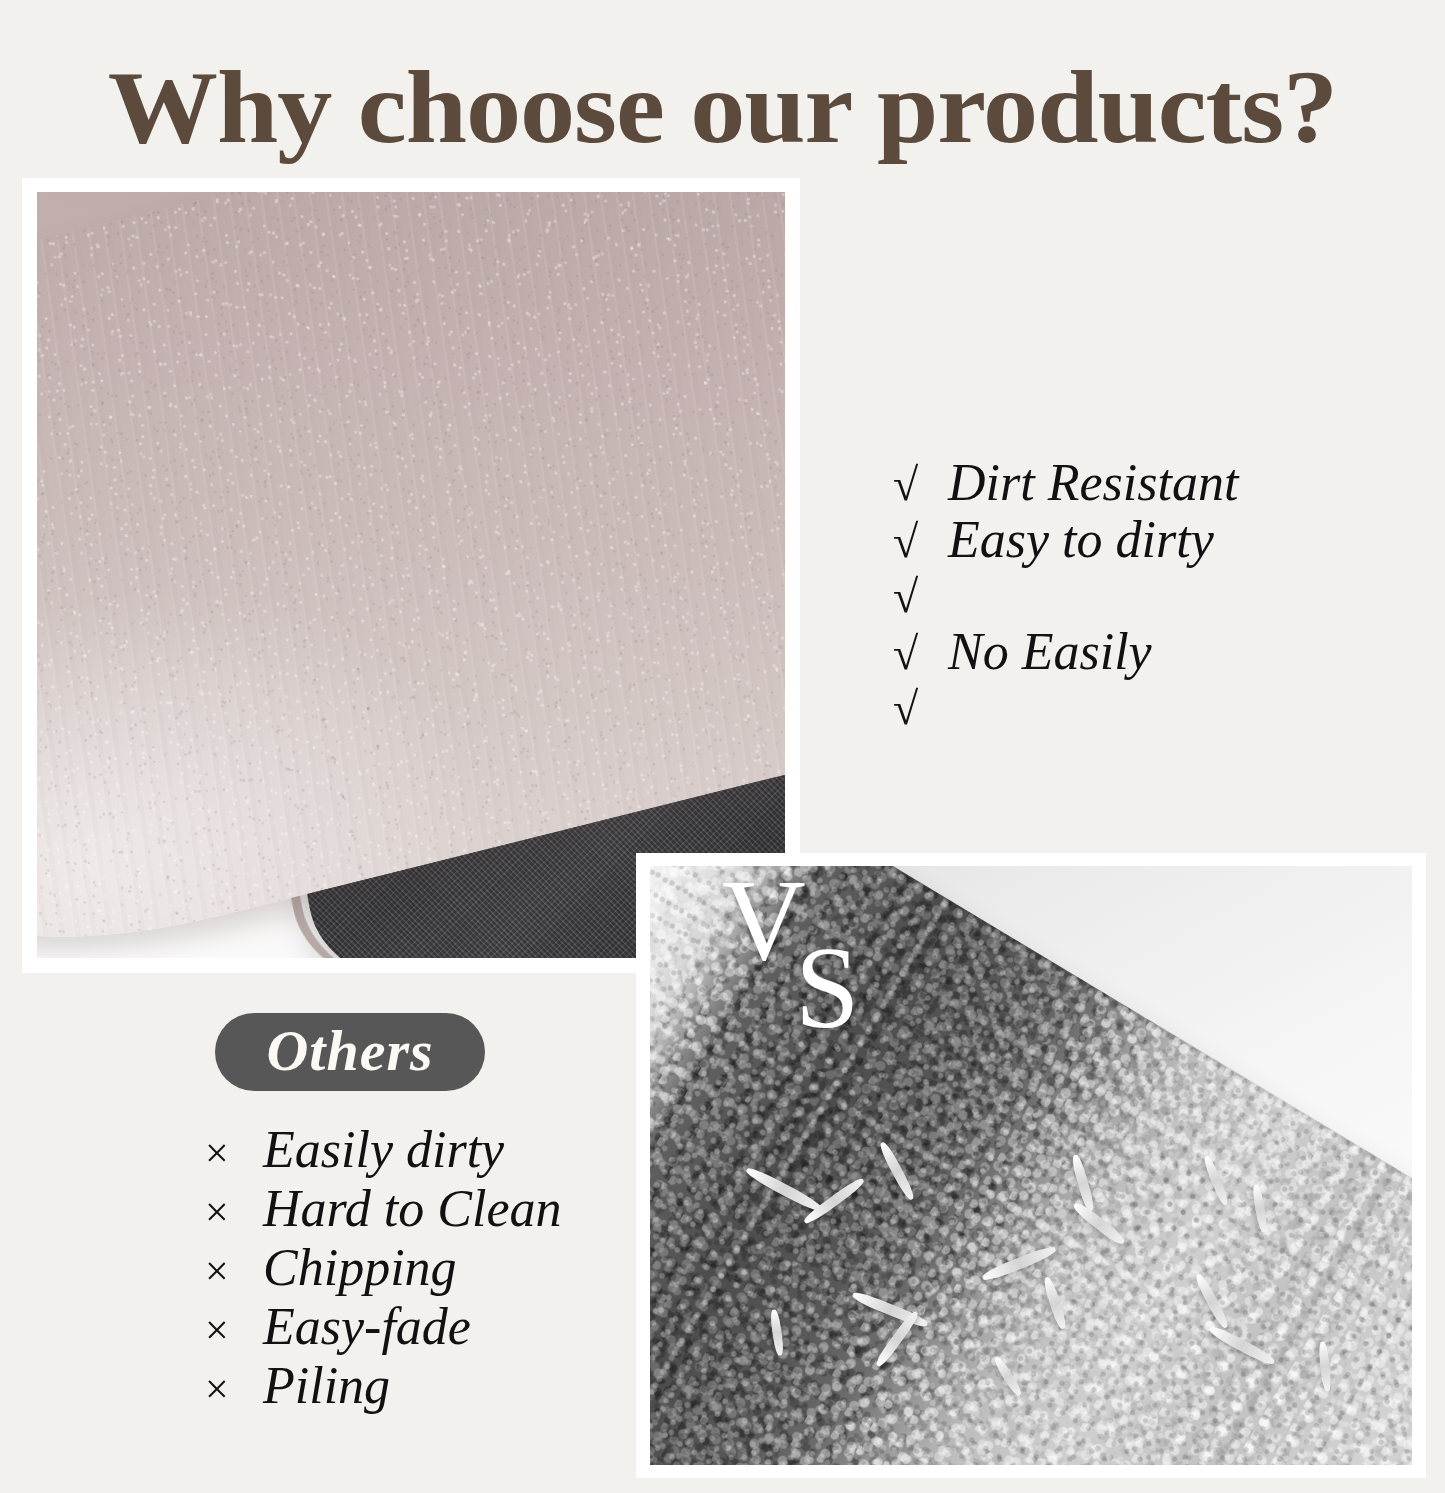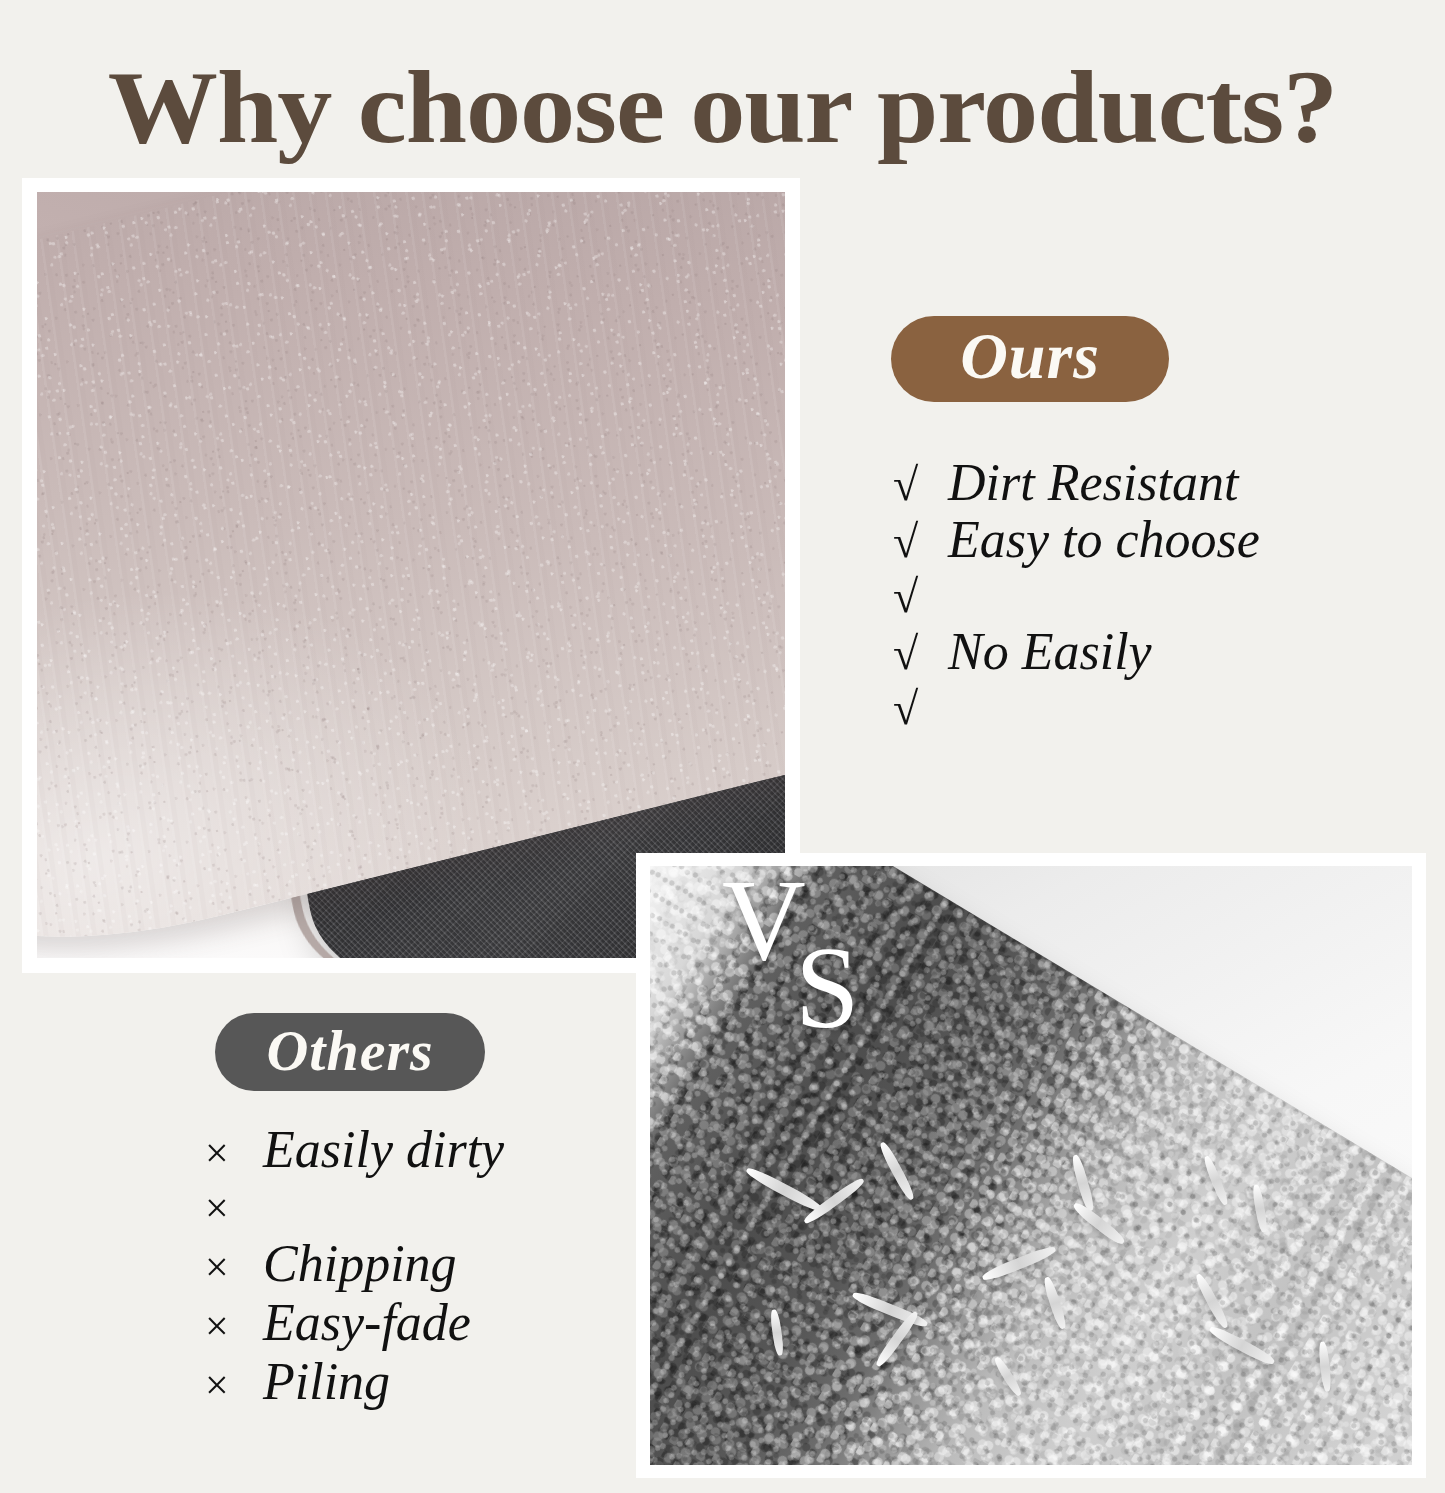--- a/index.html
+++ b/index.html
@@ -348,32 +348,29 @@
       <div class="fiber" style="left:532px; top:430px; width:60px;  height:10px; transform:rotate(62deg);"></div>
       <div class="fiber" style="left:556px; top:474px; width:72px;  height:11px; transform:rotate(28deg);"></div>
       <div class="fiber" style="left:336px; top:506px; width:44px;  height:9px;  transform:rotate(58deg);"></div>
       <div class="fiber" style="left:650px; top:496px; width:50px;  height:9px;  transform:rotate(84deg);"></div>
     </div>
   </div>
 
   <div class="vs-v">V</div>
   <div class="vs-s">S</div>
 
-  <div class="pill" id="pill-ours">
-    <span>Ours</span>
-  </div>
 
   <div class="feature-list" id="list-ours">
     <div class="feature-row">
       <span class="mark">√</span>
       <span class="label">Dirt Resistant</span>
     </div>
     <div class="feature-row">
       <span class="mark">√</span>
-      <span class="label">Easy to choose</span>
+      <span class="label">Easy to dirty</span>
     </div>
     <div class="feature-row">
       <span class="mark">√</span>
     </div>
     <div class="feature-row">
       <span class="mark">√</span>
       <span class="label">No Easily</span>
     </div>
     <div class="feature-row">
       <span class="mark">√</span>
@@ -384,20 +381,21 @@
     <span>Others</span>
   </div>
 
   <div class="feature-list" id="list-others">
     <div class="feature-row">
       <span class="mark">×</span>
       <span class="label">Easily dirty</span>
     </div>
     <div class="feature-row">
       <span class="mark">×</span>
+      <span class="label">Hard to Clean</span>
     </div>
     <div class="feature-row">
       <span class="mark">×</span>
       <span class="label">Chipping</span>
     </div>
     <div class="feature-row">
       <span class="mark">×</span>
       <span class="label">Easy-fade</span>
     </div>
     <div class="feature-row">

